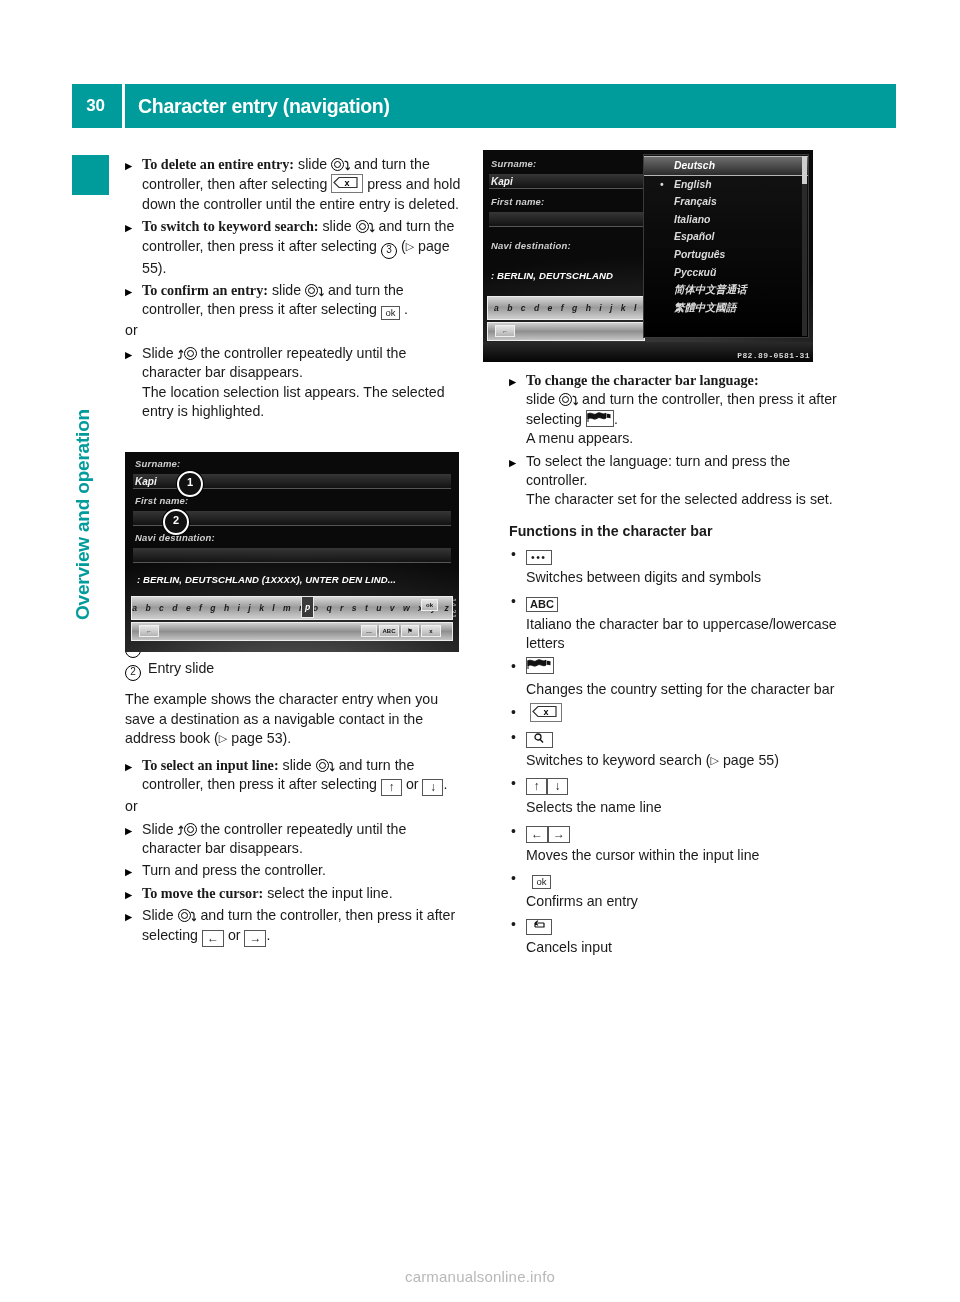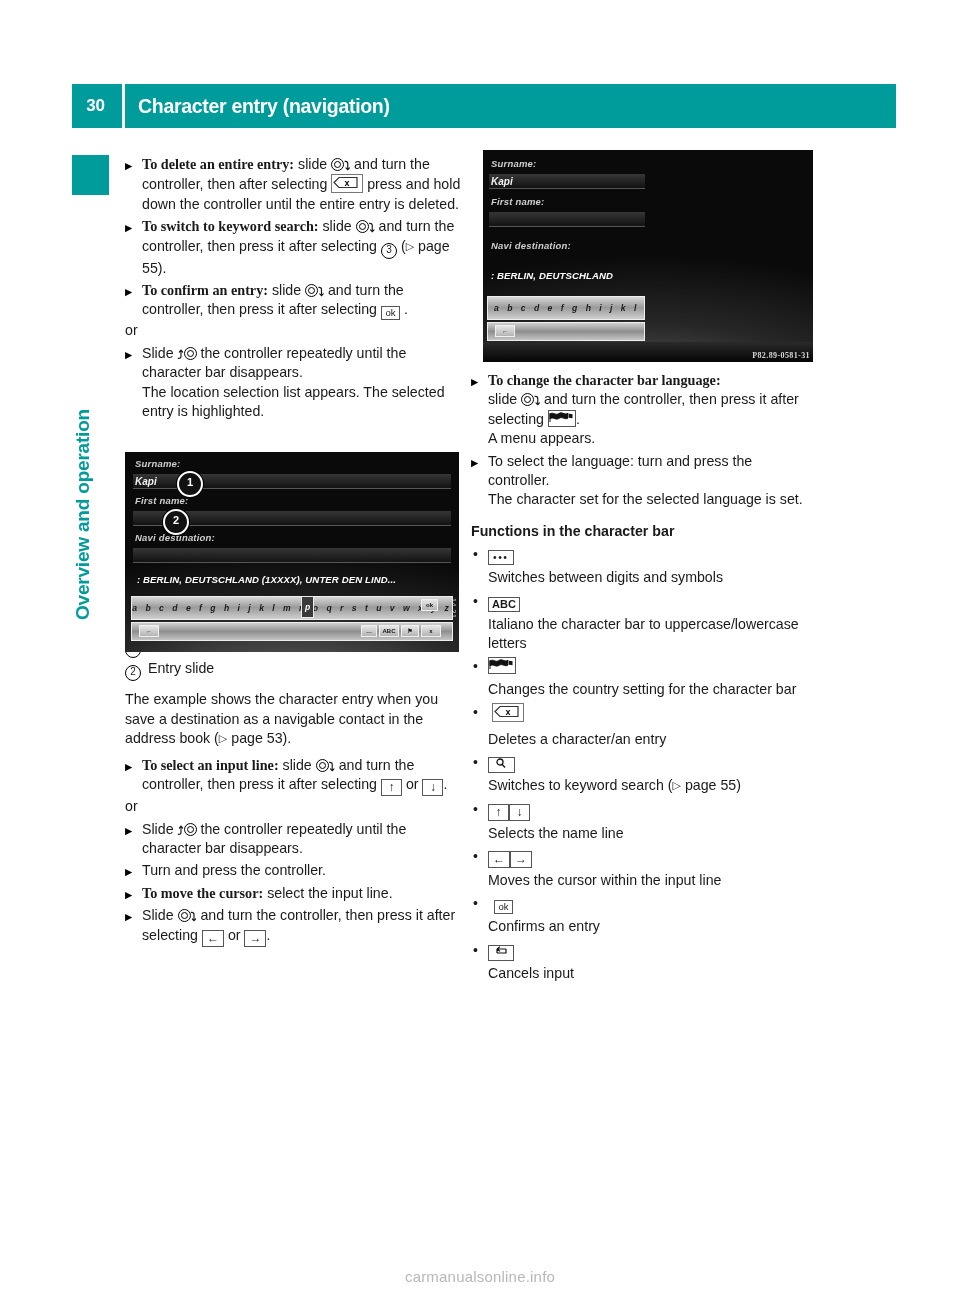--- a/index.html
+++ b/index.html
@@ -90,21 +90,21 @@
 
   
   .col {
     position: absolute;
     width: 340px;
     font-size: 14.2px;
     line-height: 19.4px;
     color: #1a1a1a;
   }
   .col-left  { left: 125px; top: 152px; }
-  .col-right { left: 471px; top: 152px; }
+  .col-right { left: 509px; top: 152px; }
   .step {
     position: relative;
     padding-left: 17px;
     margin-top: 3px;
   }
   .step::before {
     content: "\25B6";
     position: absolute;
     left: 0;
     top: 1px;
@@ -389,21 +389,21 @@
     background: #cfcfcf;
   }
   .fig-caption {
     position: absolute;
     right: 3px;
     bottom: 2px;
     color: #d8d8d8;
     font-size: 8px;
     font-weight: bold;
     letter-spacing: 0.4px;
-    font-family: Liberation Serif, serif;
+    font-family: Liberation Mono, monospace;
   }
   .fig-sidecode {
     position: absolute;
     right: 2px;
     bottom: 34px;
     color: #bdbdbd;
     font-size: 7px;
     writing-mode: vertical-rl;
     letter-spacing: 0.5px;
   }
@@ -543,37 +543,51 @@
 
     <div class="nav-label" style="left:8px; top:90px;">Navi destination:</div>
     <div class="nav-dest" style="left:8px; top:120px;">: BERLIN, DEUTSCHLAND</div>
 
     <div class="charbar" style="left:4px; right:auto; width:158px; top:146px; justify-content:flex-start; padding-left:6px;">
       <span class="charbar-letters">a b c d e f g h i j k l m n o</span>
     </div>
     <div class="charbar2" style="left:4px; right:auto; width:158px; top:172px;"></div>
     <div class="mini-key" style="left:12px; top:175px; width:20px; height:12px;">←</div>
 
+    <div class="lang-menu">
+      <div class="lang-item selected">Deutsch</div>
+      <div class="lang-item dot">English</div>
+      <div class="lang-item">Français</div>
+      <div class="lang-item">Italiano</div>
+      <div class="lang-item">Español</div>
+      <div class="lang-item">Português</div>
+      <div class="lang-item">Русский</div>
+      <div class="lang-item">简体中文普通话</div>
+      <div class="lang-item">繁體中文國語</div>
+      <div class="lang-scroll">
+        <div class="lang-scroll-thumb"></div>
+      </div>
+    </div>
 
     <div class="fig-bottom-strip"></div>
     <div class="fig-caption">P82.89-0581-31</div>
   </div>
 </div>
 
 <div class="col col-right" style="top:368px">
 
   <div class="step">
     <b class="lead">To change the character bar language:</b><br><span>slide </span><span class="ctrl-ring"></span><span class="arrow-dn">⤵</span><span> and turn the controller, then press it after selecting </span><span class="key-flag"><svg width="24" height="13" viewBox="0 0 24 13" style="position:absolute;left:0;top:0">
           <path d="M1 2 L1 11 M1 3 C4 0.5 7 5 10 2.5 C13 0.2 16 4.6 19 2.2 L19 7 C16 9.4 13 5 10 7.3 C7 9.8 4 5.3 1 7.8 Z" fill="#111" stroke="#111" stroke-width="1"></path>
           <path d="M20 3 C21.5 2 22.8 4 23.5 3 L23.5 7 C22.8 8 21.5 6 20 7 Z" fill="#111"></path>
         </svg></span><span>.</span><br><span>A menu appears.</span>
   </div>
 
   <div class="step">
-    <span>To select the language: turn and press the controller.</span><br><span>The character set for the selected language is set.</span>
+    <span>To select the language: turn and press the controller.</span><br><span>The character set for the selected address is set.</span>
   </div>
 
   <div class="subhead">Functions in the character bar</div>
 
   <div class="bullet">
     <span class="key" style="letter-spacing:1.5px; padding:0 4px;">•••</span>
     <div class="plain">Switches between digits and symbols</div>
   </div>
 
   <div class="bullet">
@@ -587,21 +601,20 @@
           <path d="M20 3 C21.5 2 22.8 4 23.5 3 L23.5 7 C22.8 8 21.5 6 20 7 Z" fill="#111"></path>
         </svg></span>
     <div class="plain">Changes the country setting for the character bar</div>
   </div>
 
   <div class="bullet">
     <span class="key-del" style="margin-left:4px"><svg width="28" height="15" viewBox="0 0 28 15" style="position:absolute;left:0;top:0">
           <polygon points="2,7.5 7,2.5 25,2.5 25,12.5 7,12.5" fill="none" stroke="#333" stroke-width="1.2"></polygon>
           <text x="15" y="11" font-size="9" font-weight="bold" text-anchor="middle" font-family="Liberation Sans, sans-serif">x</text>
         </svg></span>
-    <div class="plain" style="margin-top:6px">Deletes a character/an entry</div>
   </div>
 
   <div class="bullet">
     <span class="key" style="padding:0 6px;"><svg width="13" height="11" viewBox="0 0 13 11">
           <circle cx="5" cy="4" r="3" fill="none" stroke="#111" stroke-width="1.3"></circle>
           <line x1="7" y1="6.2" x2="10" y2="9.5" stroke="#111" stroke-width="1.3"></line>
         </svg></span>
     <div class="plain"><span>Switches to keyword search (</span><span class="refmark">▷</span> <span>page 55</span><span>)</span></div>
   </div>
 

